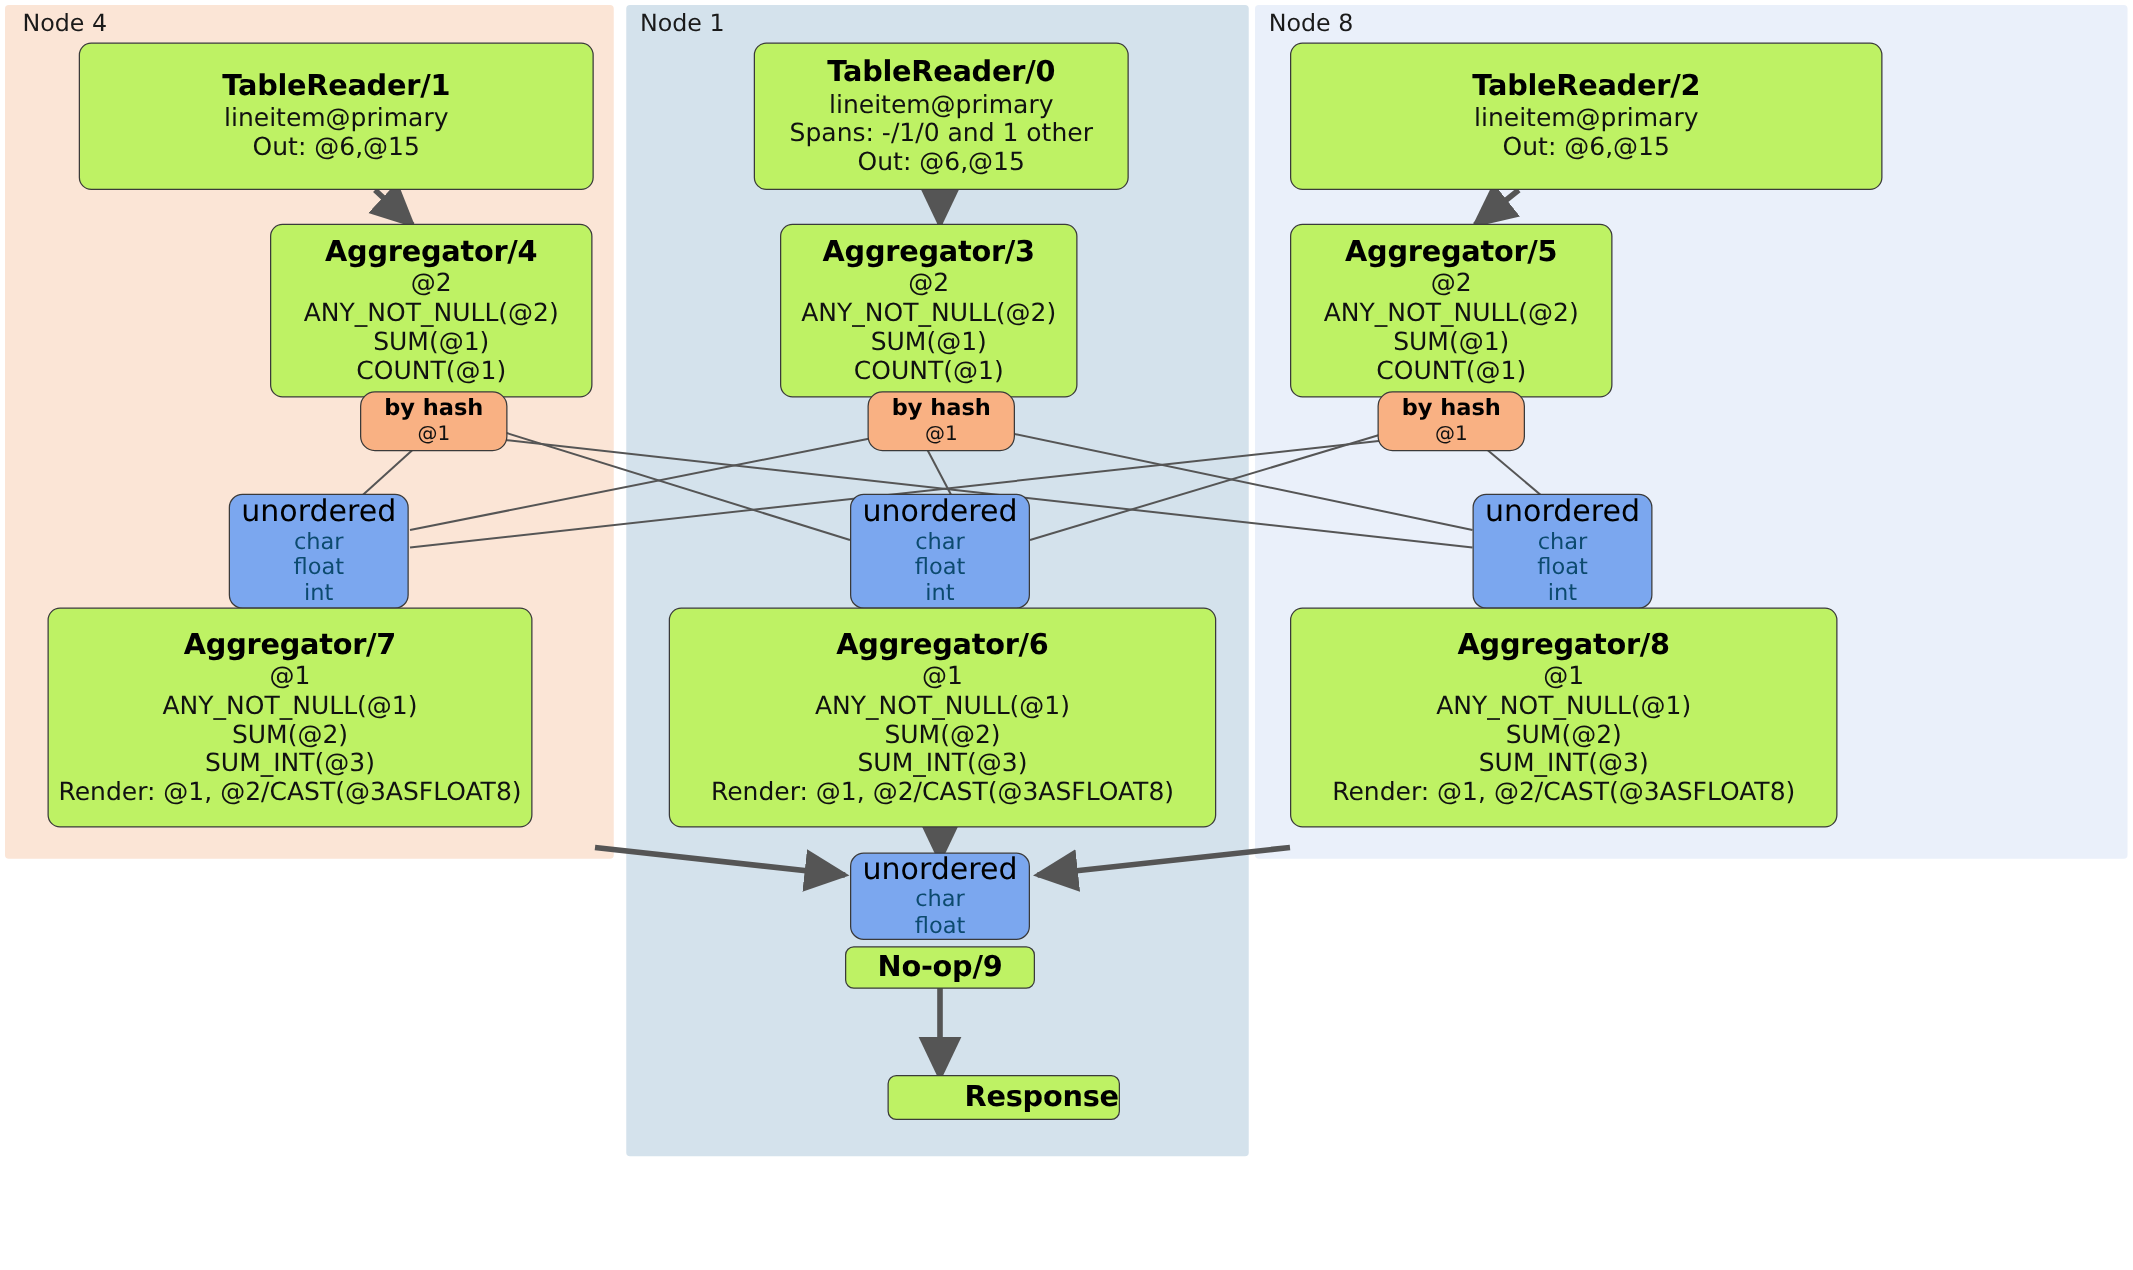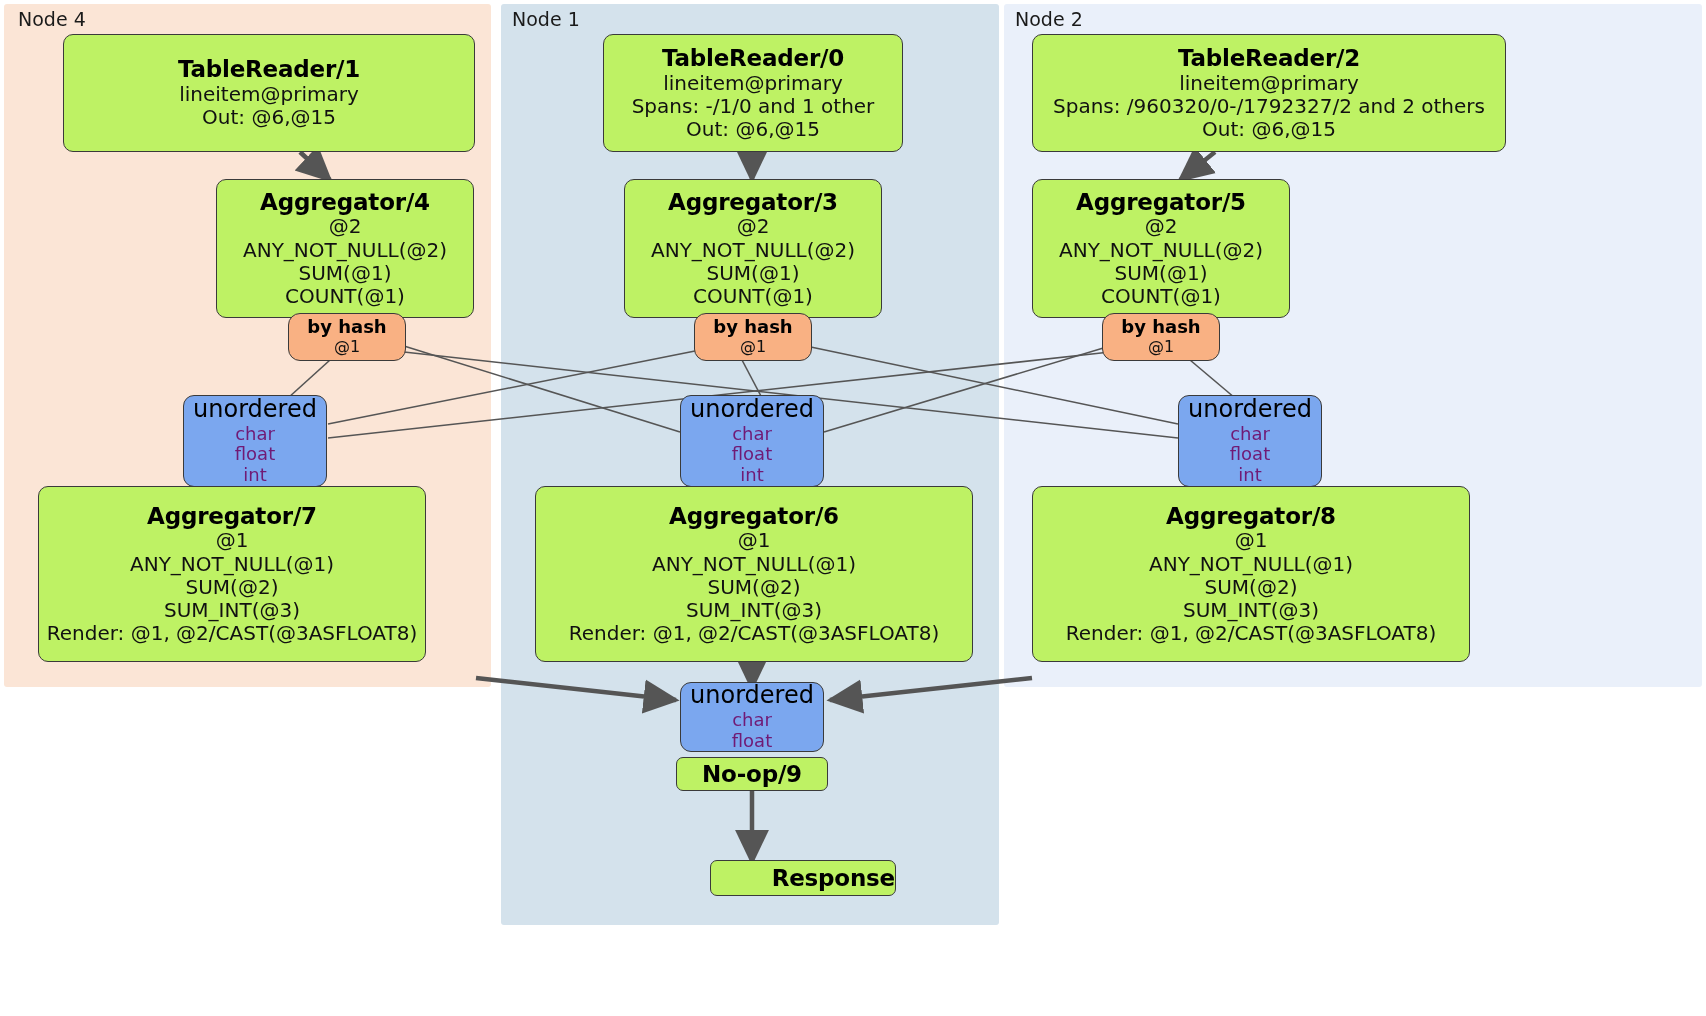--- a/index.html
+++ b/index.html
@@ -83,42 +83,42 @@
     border-radius: 11px;
     z-index: 5;
   }
   .sync .title {
     font-weight: normal;
     font-size: 24px;
     color: #000;
   }
   .sync .det {
     font-size: 18px;
-    color: #701a75;
+    color: #0c4a6e;
   }
   .final .title {
     font-weight: bold;
     font-size: 23px;
   }
   .agg-top { z-index: 3; }
   .agg-bot { z-index: 7; }
   .noop, .response { z-index: 8; }
 </style>
 </head>
 <body>
 
 <div id="canvas">
 
   <div class="region" style="left:4px; top:4px; width:487px; height:683px; background:#fbe5d6;"></div>
   <div class="region" style="left:501px; top:4px; width:498px; height:921px; background:#d4e2ec;"></div>
   <div class="region" style="left:1004px; top:4px; width:698px; height:683px; background:#eaf0fa;"></div>
 
   <div class="region-label" style="left:18px; top:8px;">Node 4</div>
   <div class="region-label" style="left:512px; top:8px;">Node 1</div>
-  <div class="region-label" style="left:1015px; top:8px;">Node 2</div>
+  <div class="region-label" style="left:1015px; top:8px;">Node 8</div>
 
   <svg id="edges" viewBox="0 0 1706 1016">
     <defs>
       <marker id="ah" markerWidth="9" markerHeight="9" refX="7.2" refY="4.5" orient="auto" markerUnits="strokeWidth">
         <path d="M0,0.7 L8,4.5 L0,8.3 z" fill="#555555"></path>
       </marker>
       <marker id="ah-thin" markerWidth="9" markerHeight="9" refX="7.2" refY="4.5" orient="auto" markerUnits="strokeWidth">
         <path d="M0,0.7 L8,4.5 L0,8.3 z" fill="#555555"></path>
       </marker>
     </defs>
@@ -156,33 +156,32 @@
   <div class="box proc" style="left:603px; top:34px; width:300px; height:118px;">
     <div class="title">TableReader/0</div>
     <div class="det">lineitem@primary</div>
     <div class="det">Spans: -/1/0 and 1 other</div>
     <div class="det">Out: @6,@15</div>
   </div>
 
   <div class="box proc" style="left:1032px; top:34px; width:474px; height:118px;">
     <div class="title">TableReader/2</div>
     <div class="det">lineitem@primary</div>
-    <div class="det">Spans: /960320/0-/1792327/2 and 2 others</div>
     <div class="det">Out: @6,@15</div>
   </div>
 
   <div class="box proc agg-top" style="left:216px; top:179px; width:258px; height:139px;">
     <div class="title">Aggregator/4</div>
     <div class="det">@2</div>
     <div class="det">ANY_NOT_NULL(@2)</div>
     <div class="det">SUM(@1)</div>
     <div class="det">COUNT(@1)</div>
   </div>
 
-  <div class="box proc agg-top" style="left:624px; top:179px; width:258px; height:139px;">
+  <div class="box proc agg-top" style="left:624px; top:179px; width:238px; height:139px;">
     <div class="title">Aggregator/3</div>
     <div class="det">@2</div>
     <div class="det">ANY_NOT_NULL(@2)</div>
     <div class="det">SUM(@1)</div>
     <div class="det">COUNT(@1)</div>
   </div>
 
   <div class="box proc agg-top" style="left:1032px; top:179px; width:258px; height:139px;">
     <div class="title">Aggregator/5</div>
     <div class="det">@2</div>

